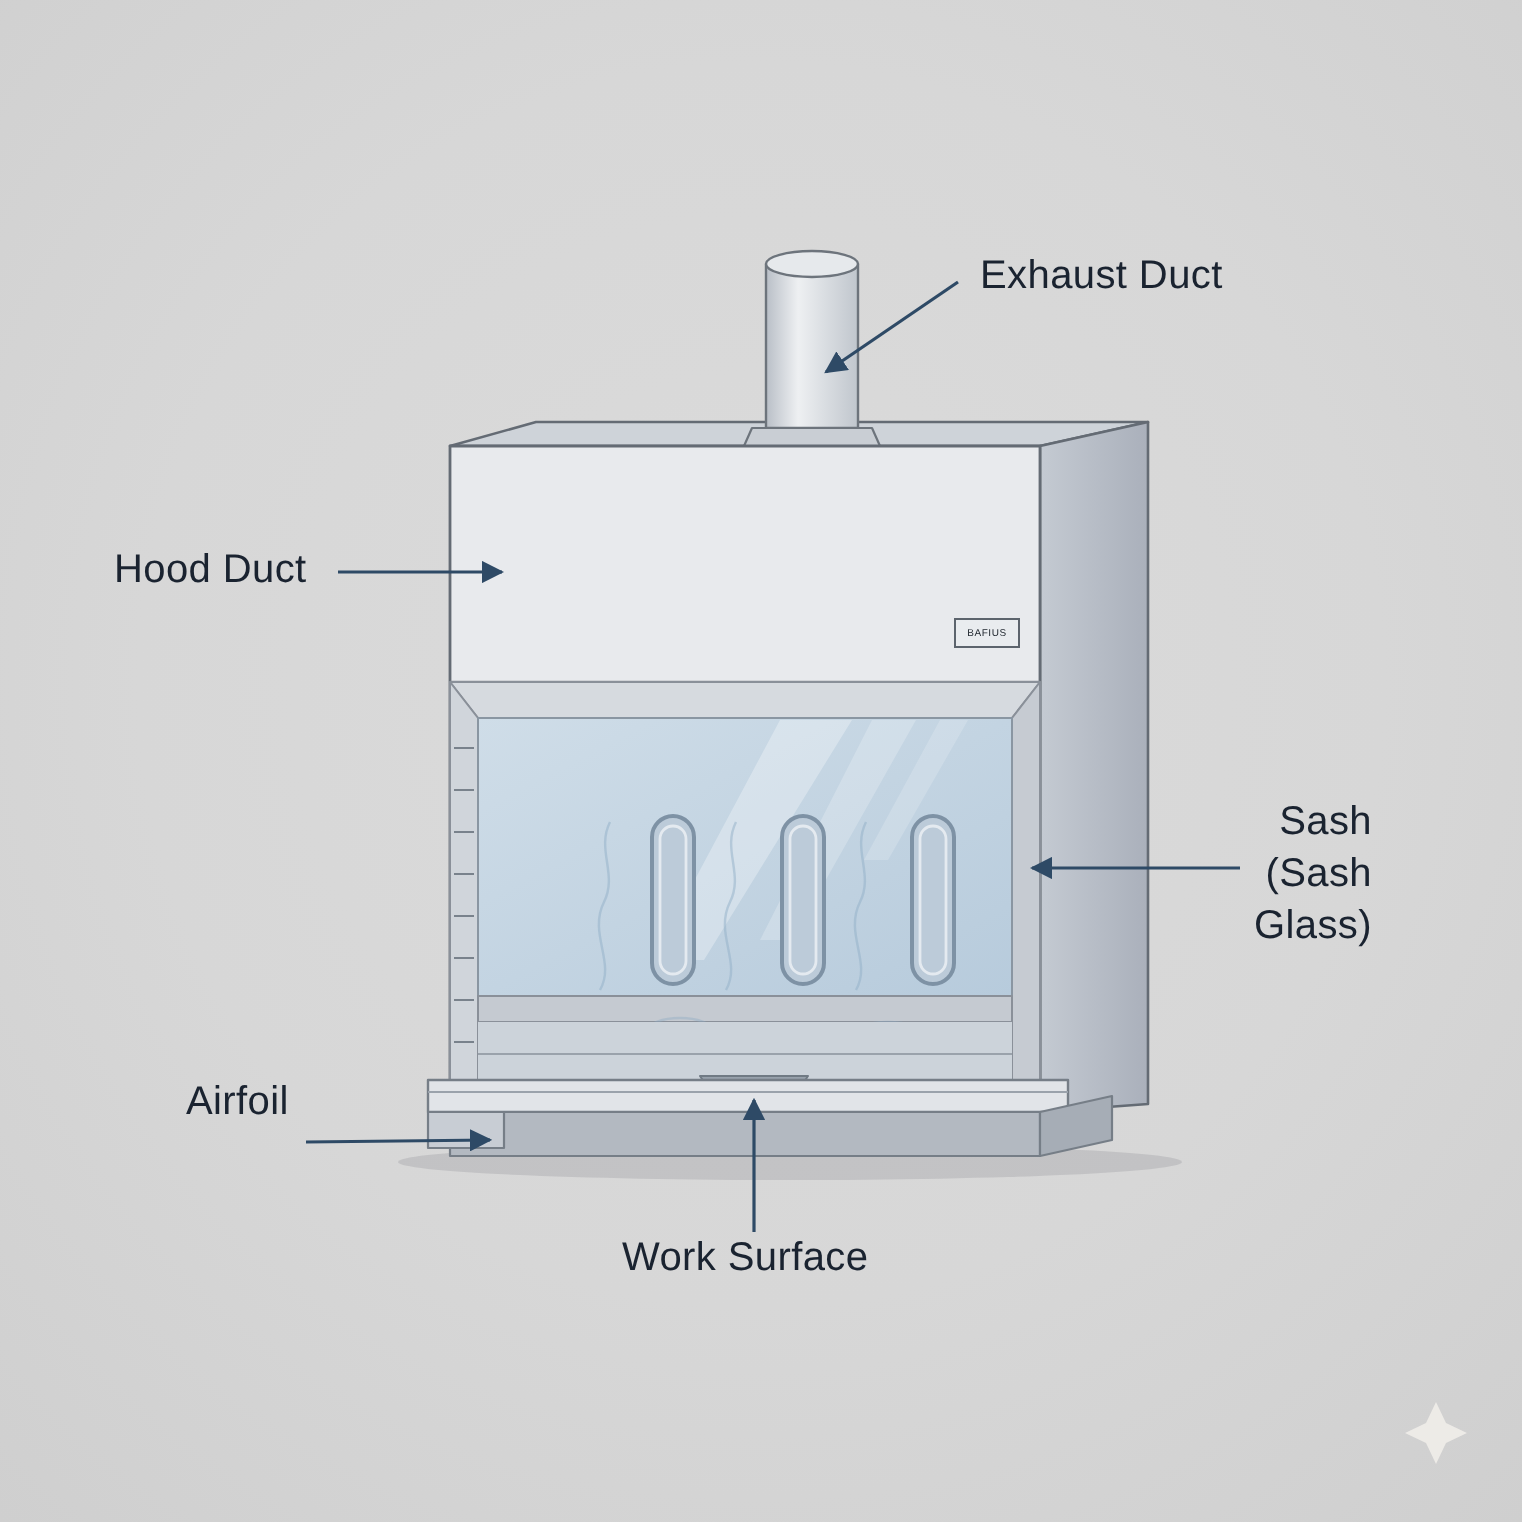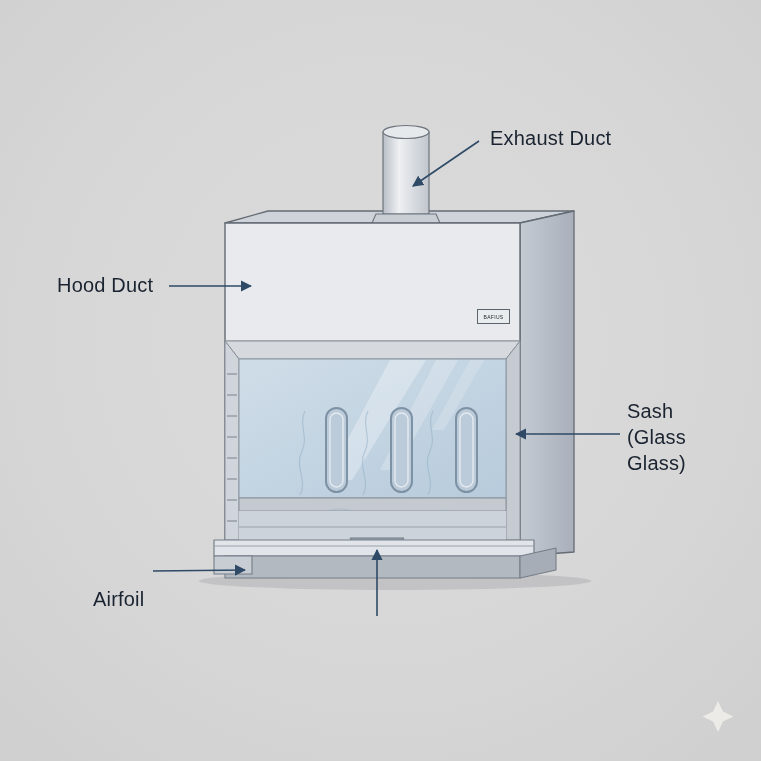--- a/index.html
+++ b/index.html
@@ -6,21 +6,21 @@
   body{width:761px;height:761px;font-family:"Liberation Sans",sans-serif;background:#d8d8d8;}
   #canvas{
     position:relative;width:761px;height:761px;overflow:hidden;
     background:radial-gradient(circle at 50% 45%, #dbdbdb 0%, #d7d7d7 55%, #cfcfcf 100%);
   }
   svg.diagram{position:absolute;left:0;top:0;}
   .label{
     position:absolute;color:#1a2330;font-size:20px;line-height:22px;
     white-space:nowrap;letter-spacing:.2px;
   }
-  .sash-label{white-space:normal;}
+  .sash-label{white-space:normal;text-align:right;}
   .sash-label div{line-height:26px;}
   .badge{
     position:absolute;left:477px;top:309px;width:31px;height:13px;
     background:#e9ecef;border:1px solid #5c646d;
     font-size:5px;color:#1c232b;display:flex;align-items:center;justify-content:center;
     letter-spacing:.3px;overflow:hidden;
   }
 </style>
 </head>
 <body>
@@ -136,19 +136,20 @@
   </svg>
 
   <div class="badge">BAFIUS</div>
 
   <div class="label" style="left:490px;top:127px;">Exhaust Duct</div>
 
   <div class="label" style="left:57px;top:274px;">Hood Duct</div>
 
   <div class="label sash-label" style="left:627px;top:398px;">
     <div>Sash</div>
-    <div>(Glass</div>
+    <div>(Sash</div>
     <div>Glass)</div>
   </div>
 
-  <div class="label" style="left:93px;top:588px;">Airfoil</div>
+  <div class="label" style="left:93px;top:540px;">Airfoil</div>
 
+  <div class="label" style="left:311px;top:618px;">Work Surface</div>
 </div>
 
 </body></html>

